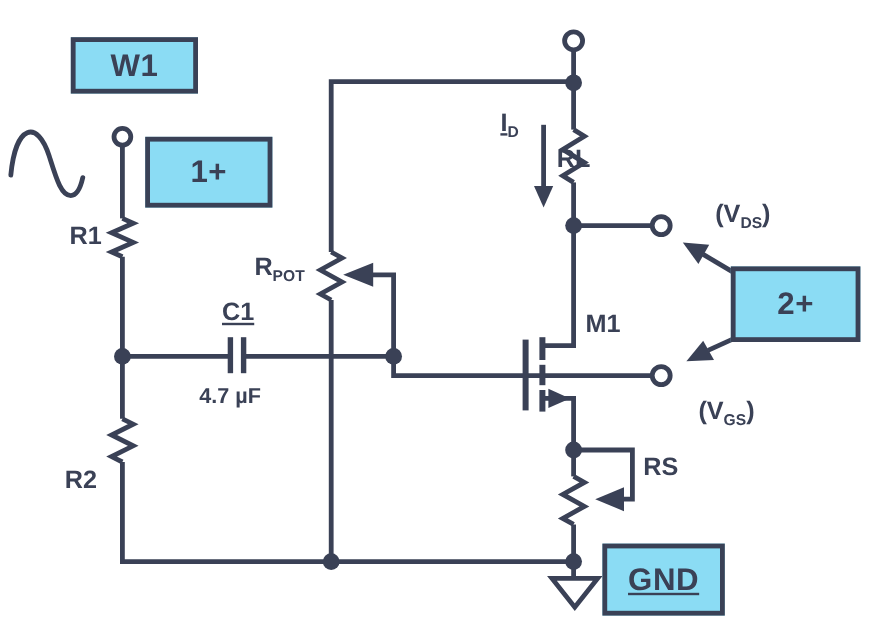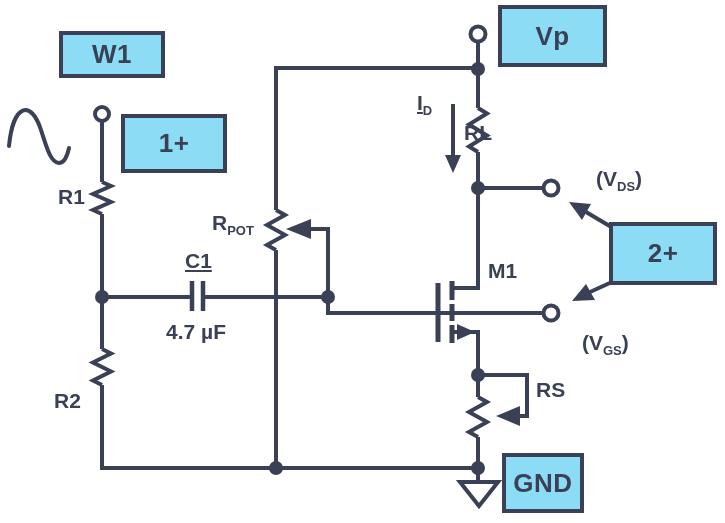--- a/index.html
+++ b/index.html
@@ -33,26 +33,26 @@
   }
   .lbl sub, .sub{
     font-size:13px;font-weight:bold;
     vertical-align:-5px;line-height:1;
   }
   
   .box-w1 {left:59px; top:31px; width:106px;height:47px;}
   .box-ch1{left:121px;top:114px;width:106px;height:59px;}
   .box-vp {left:498px;top:5px;  width:109px;height:62px;}
   .box-ch2{left:609px;top:222px;width:108px;height:63px;}
-  .box-gnd{left:502px;top:453px;width:82px;height:60px;}
+  .box-gnd{left:502px;top:453px;width:102px;height:60px;text-decoration:underline;}
   
   .lbl-r1  {left:58px; top:186px;}
   .lbl-r2  {left:54px; top:354px;margin-top:36px;}
   .lbl-c1  {left:185px;top:250px;text-decoration:underline;}
-  .lbl-c1v {left:166px;top:321px;font-size:21px;}
+  .lbl-c1v {left:166px;top:321px;font-size:18px;}
   .lbl-rpot{left:212px;top:212px;}
   .lbl-rl  {left:464px;top:122px;}
   .lbl-rs  {left:536px;top:379px;}
   .lbl-m1  {left:488px;top:260px;}
   .lbl-id  {left:417px;top:92px;text-decoration:underline;}
   .lbl-vds {left:584px;top:168px;margin-left:12px;}
   .lbl-vgs {left:582px;top:332px;}
 </style>
 </head>
 <body>
@@ -148,23 +148,20 @@
       <circle cx="551" cy="313" r="7.5"></circle>
     </g>
   </svg>
 
   <div class="scope-box box-w1">
     <span>W1</span>
   </div>
   <div class="scope-box box-ch1">
     <span>1+</span>
   </div>
-  <div class="scope-box box-vp">
-    <span>Vp</span>
-  </div>
   <div class="scope-box box-ch2">
     <span>2+</span>
   </div>
   <div class="scope-box box-gnd">
     <span>GND</span>
   </div>
 
   <div class="lbl lbl-r1">R1</div>
   <div class="lbl lbl-r2">R2</div>
   <div class="lbl lbl-c1">C1</div>

